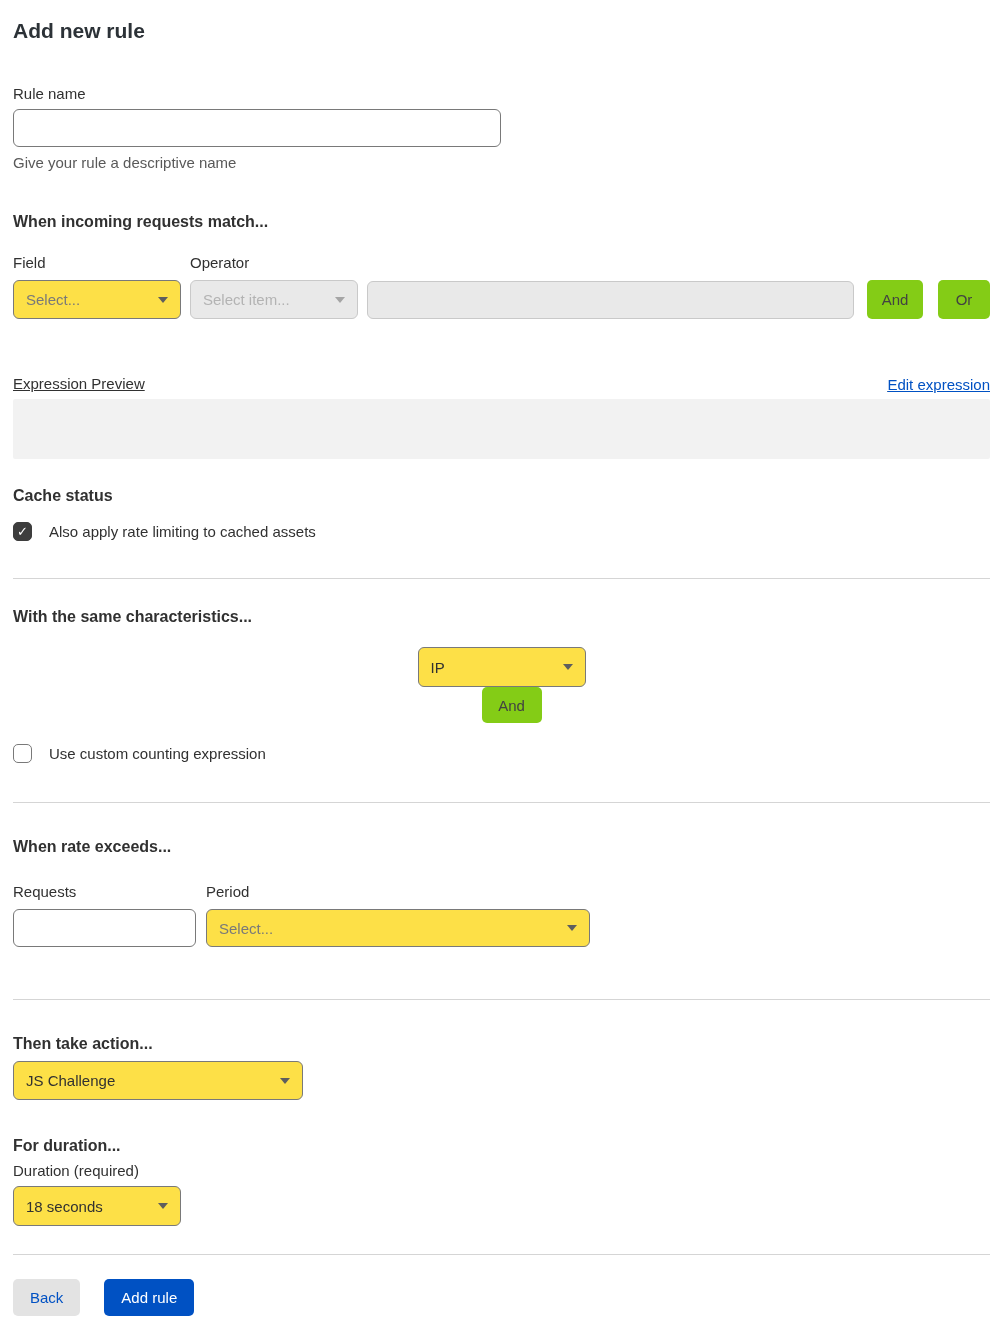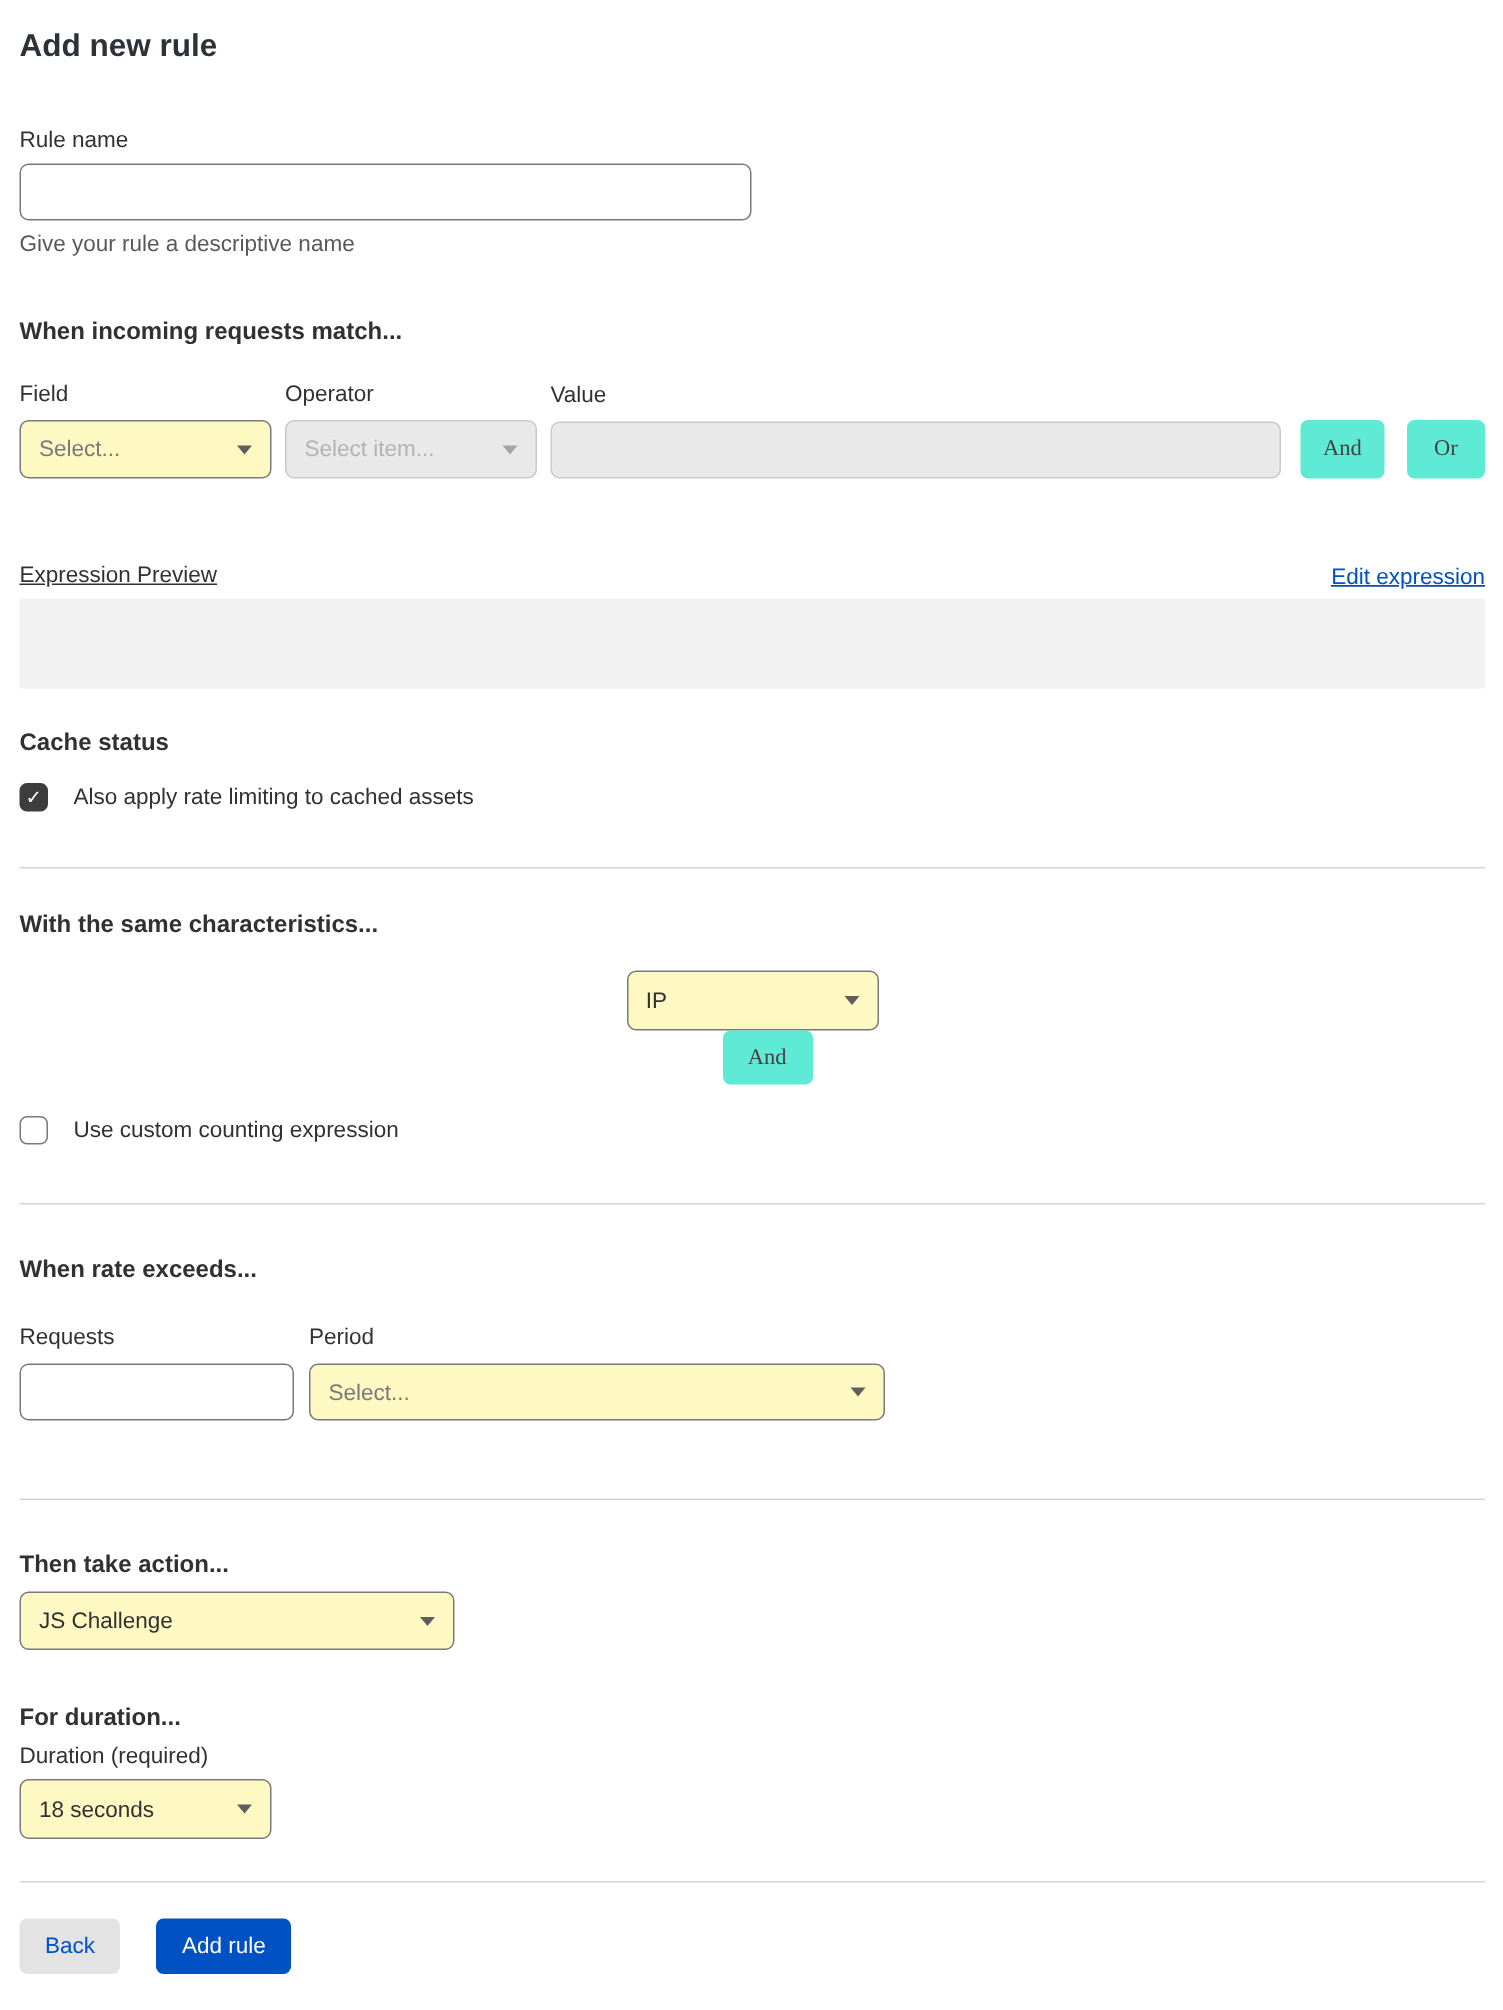--- a/index.html
+++ b/index.html
@@ -23,40 +23,40 @@
     display: block; width: 100%; height: 38px;
     border: 1px solid #797979; border-radius: 6px;
     background: #ffffff; font-family: inherit; font-size: 15px; color: #313131;
     padding: 0 12px; outline: none;
   }
   .text-input:disabled, .text-input.disabled {
     background: #e9e9e9; border-color: #c9c9c9;
   }
   .select {
     height: 39px; border: 1px solid #797979; border-radius: 6px;
-    background: #fef9c3; display: flex; align-items: center;
+    background: #fde047; display: flex; align-items: center;
     padding: 0 12px; font-size: 15px; color: #797979;
     cursor: pointer; user-select: none;
   }
   .select .select-value { flex: 1 1 auto; white-space: nowrap; overflow: hidden; }
   .select.has-value .select-value { color: #313131; }
   .select.disabled {
     background: #e9e9e9; border-color: #c9c9c9; color: #b3b3b3; cursor: default;
   }
   .caret {
     flex: 0 0 auto; width: 0; height: 0; margin-left: 10px;
     border-left: 5px solid transparent; border-right: 5px solid transparent;
     border-top: 6px solid #5e5e5e;
   }
   .select.disabled .caret { border-top-color: #a5a5a5; }
 
   
   .gray-btn {
-    background: #5eead4; color: #424242; border: none; border-radius: 5px;
-    font-family: Liberation Serif, serif; font-size: 15px; padding: 0 15px; height: 39px;
+    background: #84cc16; color: #424242; border: none; border-radius: 5px;
+    font-family: Liberation Sans, sans-serif; font-size: 15px; padding: 0 15px; height: 39px;
     cursor: pointer;
   }
   .footer-btn { height: 37px; border-radius: 5px; font-size: 15px; font-family: inherit; border: none; cursor: pointer; padding: 0 17px; }
   .back-btn { background: #e3e3e3; color: #0051c3; }
   .primary-btn { background: #0051c3; color: #ffffff; }
 
   
   .checkbox-row { display: flex; align-items: center; }
   .checkbox {
     width: 19px; height: 19px; border-radius: 5px; flex: 0 0 auto;
@@ -127,21 +127,20 @@
         </div>
       </div>
       <div class="match-col col-operator">
         <div class="field-label">Operator</div>
         <div class="select disabled">
           <span class="select-value">Select item...</span>
           <span class="caret"></span>
         </div>
       </div>
       <div class="match-col col-value">
-        <div class="field-label">Value</div>
         <input type="text" class="text-input disabled" disabled="" value="" style="">
       </div>
       <button class="gray-btn and-btn-match">And</button>
       <button class="gray-btn or-btn-match">Or</button>
     </div>
 
     <div class="preview-header">
       <div class="field-label">Expression Preview</div>
       <a class="link">Edit expression</a>
     </div>

